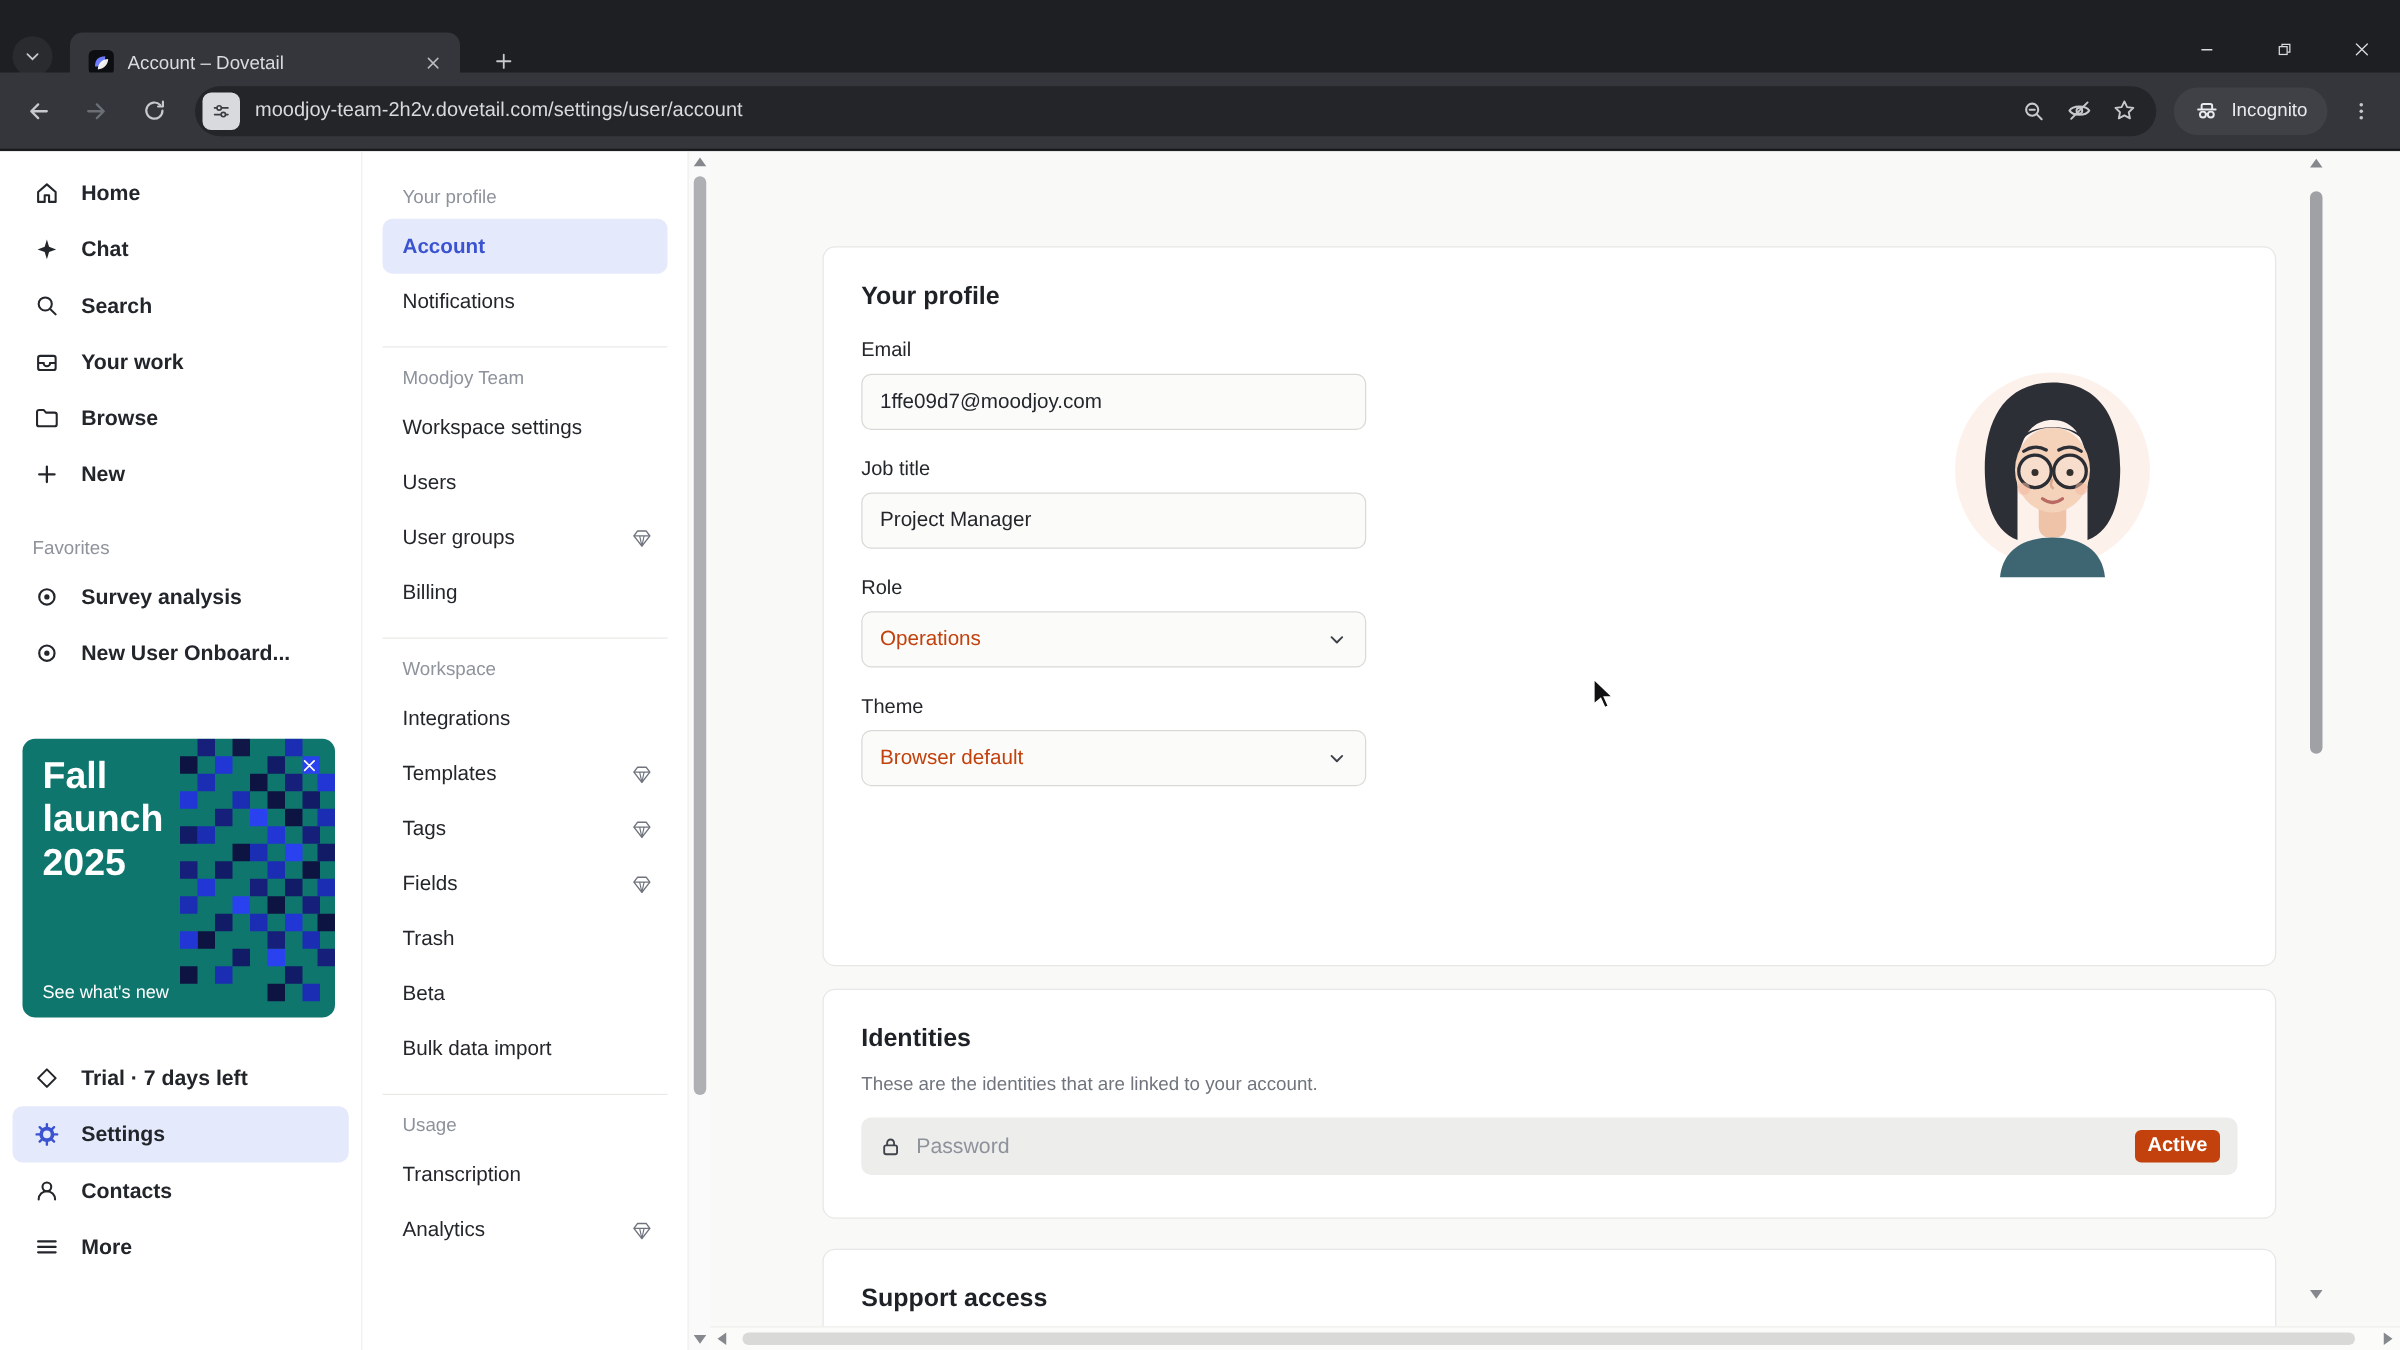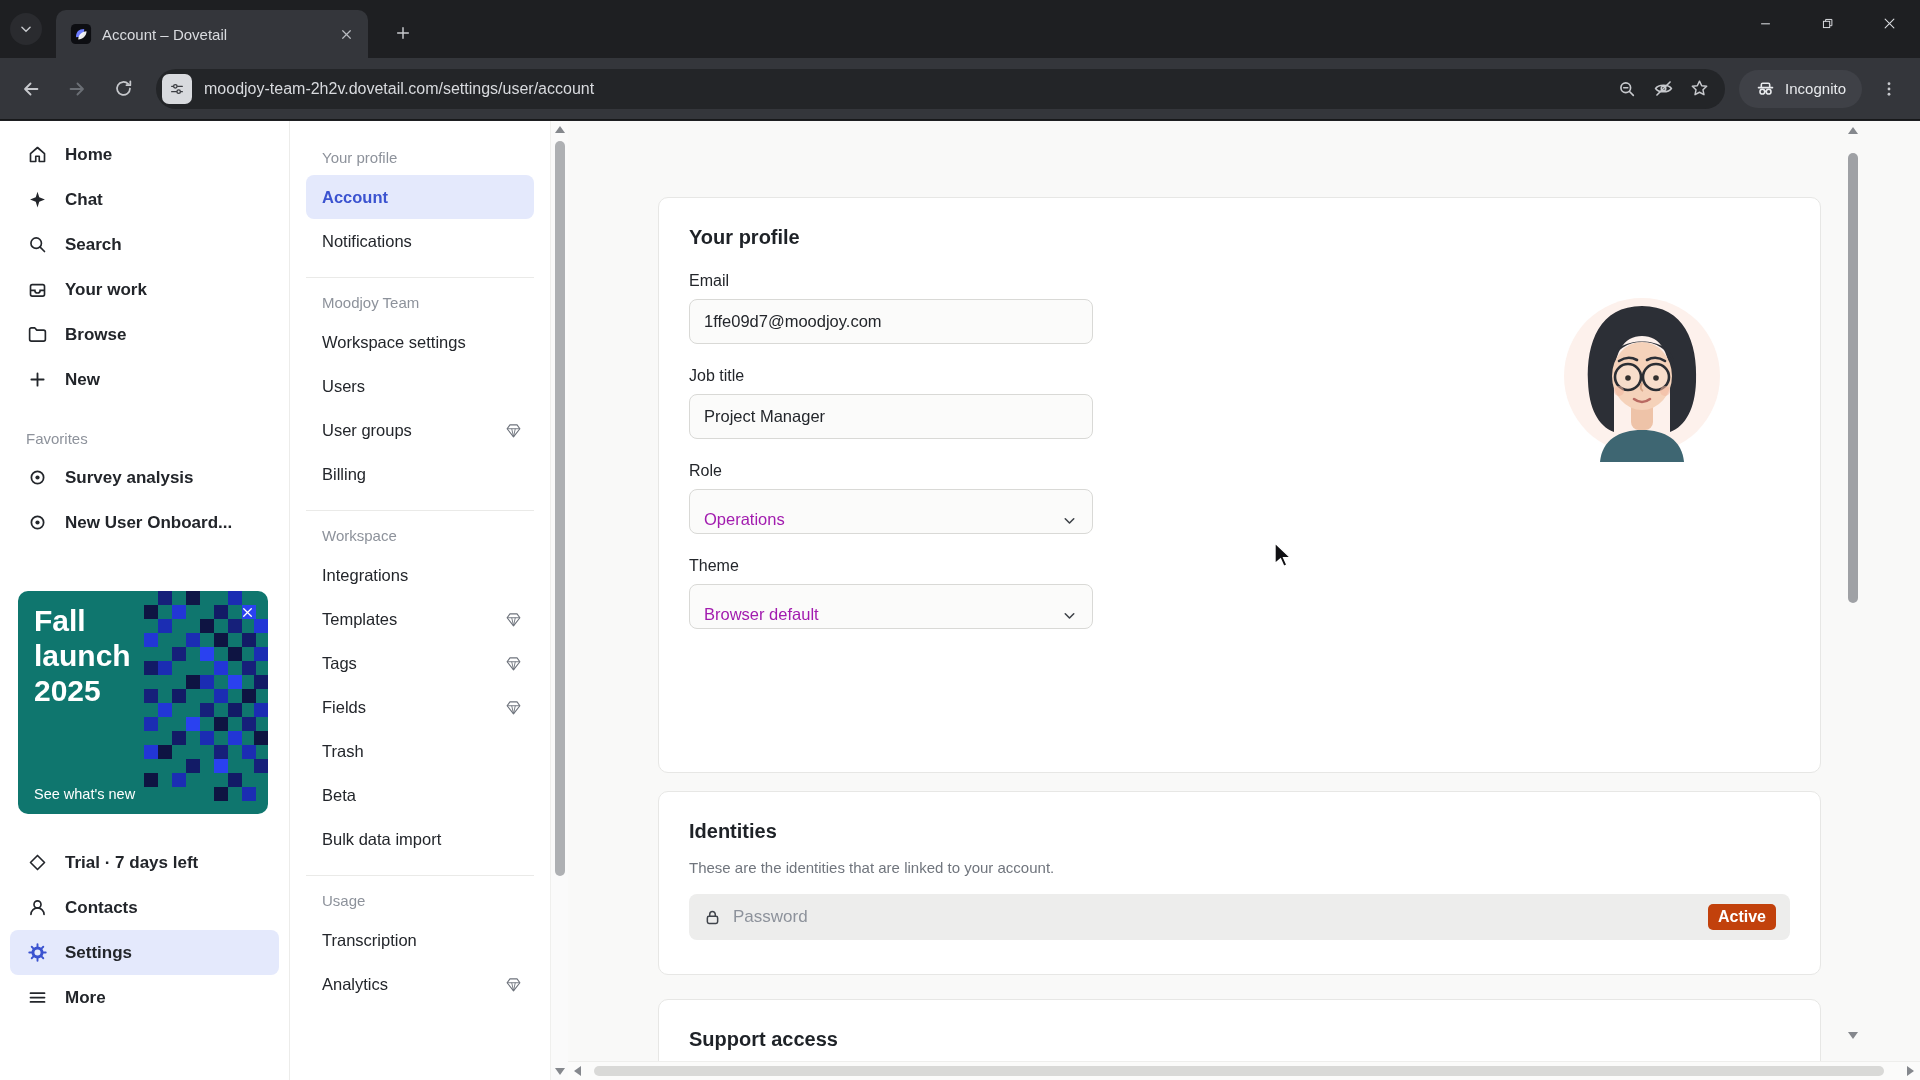--- a/index.html
+++ b/index.html
@@ -1,21 +1,21 @@
 <!DOCTYPE html>
 <html><head>
 <meta charset="utf-8">
 <style>
   * { margin:0; padding:0; box-sizing:border-box; }
   html,body { width:1920px; height:1080px; overflow:hidden; }
   body { position:relative; background:#1e1f22; font-family:"Liberation Sans",sans-serif; }
   svg { display:block; }
 
   
-  .tabstrip { position:absolute; top:0; left:0; width:1920px; height:58px; background:#1e1f22; }
+  .tabstrip { position:absolute; top:16px; left:0; width:1920px; height:58px; background:#1e1f22; }
   .tab-search { position:absolute; left:10px; top:13px; width:32px; height:32px; border-radius:50%; background:#2a2b2f; display:flex; align-items:center; justify-content:center; cursor:pointer; }
   .tab { position:absolute; left:56px; top:10px; width:312px; height:48px; background:#34363b; border-radius:10px 10px 0 0; display:flex; align-items:center; gap:10px; padding:0 10px 0 14px; }
   .tab-title { flex:1; font-size:15px; color:#d9dbdf; white-space:nowrap; overflow:hidden; }
   .tab-close { width:24px; height:24px; border-radius:50%; display:flex; align-items:center; justify-content:center; cursor:pointer; }
   .newtab { position:absolute; left:386px; top:16px; width:34px; height:34px; border-radius:50%; display:flex; align-items:center; justify-content:center; cursor:pointer; }
   .wincontrols { position:absolute; right:0; top:0; height:46px; display:flex; }
   .winbtn { width:62px; height:46px; display:flex; align-items:center; justify-content:center; cursor:pointer; }
 
   .toolbar { position:absolute; top:58px; left:0; width:1920px; height:62px; background:#34363b; border-bottom:1px solid #17181a; display:flex; align-items:center; padding:0 8px; }
   .tbtn { width:42px; height:42px; border-radius:50%; display:flex; align-items:center; justify-content:center; margin:0 2px; cursor:pointer; flex:0 0 auto; }
@@ -78,21 +78,21 @@
   
   .main { position:absolute; left:568px; top:0; width:1352px; height:100%; background:#f9f9f8; }
   .card { position:absolute; left:90px; width:1163px; background:#fff; border:1px solid #e7e7e5; border-radius:10px; padding:28px 30px; }
   .card.profile { top:76px; height:576px; }
   .card.identities { top:670px; height:184px; }
   .card.support { top:878px; height:120px; }
   .card-title { font-size:20px; font-weight:700; color:#1e2227; }
   .fgroup { margin-top:23px; }
   .flabel { font-size:16px; color:#23262b; margin-bottom:9px; }
   .tinput { width:404px; height:45px; border:1px solid #d9d9d6; border-radius:8px; background:#fbfbfa; font-family:"Liberation Sans",sans-serif; font-size:16.5px; color:#23262b; padding:0 14px; outline:none; }
-  .tselect { width:404px; height:45px; border:1px solid #d9d9d6; border-radius:8px; background:#fbfbfa; font-family:"Liberation Sans",sans-serif; font-size:16.5px; color:#a21caf; display:flex; align-items:flex-end; justify-content:space-between; padding:4px 14px; cursor:pointer; }
+  .tselect { width:404px; height:45px; border:1px solid #d9d9d6; border-radius:8px; background:#fbfbfa; font-family:"Liberation Sans",sans-serif; font-size:16.5px; color:#c2410c; display:flex; align-items:center; justify-content:space-between; padding:16px 14px; cursor:pointer; }
   .avatar-box { position:absolute; left:903px; top:92px; width:160px; height:172px; }
   .ident-desc { margin-top:16px; font-size:15px; color:#70757d; }
   .pw-row { margin-top:18px; height:46px; background:#ededec; border-radius:8px; display:flex; align-items:center; gap:11px; padding:0 14px; }
   .pw-label { flex:1; font-size:17px; color:#8d929b; }
   .badge { background:#c2410c; color:#fff; font-size:16px; font-weight:700; padding:4px 10px; border-radius:5px; }
 
   .main-vscroll { position:absolute; left:1277px; top:4px; width:16px; height:936px; }
   .main-vscroll .vthumb { left:3px; background:#9fa1a5; }
   .main-hscroll { position:absolute; left:0; bottom:0; width:1352px; height:19px; background:#fbfbfa; border-top:1px solid #eeeeec; }
   .hthumb { position:absolute; top:4px; height:10px; border-radius:5px; background:#d9d9d7; cursor:grab; }
@@ -301,37 +301,37 @@
 
     <div class="sb-footer">
       <div class="sb-item">
         <span class="ico">
             <svg width="21" height="21" viewBox="0 0 24 24">
               <path d="M12 4l8 8-8 8-8-8z" fill="none" stroke="#23262b" stroke-width="1.9" stroke-linejoin="round"></path>
             </svg>
           </span>
         <span>Trial · 7 days left</span>
       </div>
+      <div class="sb-item active-settings">
+        <span class="ico">
+            <svg width="21" height="21" viewBox="0 0 24 24">
+              <circle cx="12" cy="12" r="5.2" fill="none" stroke="#3b53d0" stroke-width="3.4"></circle>
+              <path d="M12 2.6v3M12 18.4v3M2.6 12h3M18.4 12h3M5.4 5.4l2.1 2.1M16.5 16.5l2.1 2.1M18.6 5.4l-2.1 2.1M7.5 16.5l-2.1 2.1" stroke="#3b53d0" stroke-width="2.2" stroke-linecap="round"></path>
+            </svg>
+          </span>
+        <span>Settings</span>
+      </div>
       <div class="sb-item">
         <span class="ico">
             <svg width="21" height="21" viewBox="0 0 24 24">
               <circle cx="12" cy="8.5" r="4" fill="none" stroke="#23262b" stroke-width="1.9"></circle>
               <path d="M4.5 20a7.5 7.5 0 0 1 15 0" fill="none" stroke="#23262b" stroke-width="1.9" stroke-linecap="round"></path>
             </svg>
           </span>
         <span>Contacts</span>
-      </div>
-      <div class="sb-item active-settings">
-        <span class="ico">
-            <svg width="21" height="21" viewBox="0 0 24 24">
-              <circle cx="12" cy="12" r="5.2" fill="none" stroke="#3b53d0" stroke-width="3.4"></circle>
-              <path d="M12 2.6v3M12 18.4v3M2.6 12h3M18.4 12h3M5.4 5.4l2.1 2.1M16.5 16.5l2.1 2.1M18.6 5.4l-2.1 2.1M7.5 16.5l-2.1 2.1" stroke="#3b53d0" stroke-width="2.2" stroke-linecap="round"></path>
-            </svg>
-          </span>
-        <span>Settings</span>
       </div>
       <div class="sb-item">
         <span class="ico">
             <svg width="21" height="21" viewBox="0 0 24 24">
               <path d="M4 7h16M4 12h16M4 17h16" stroke="#23262b" stroke-width="2" stroke-linecap="round"></path>
             </svg>
           </span>
         <span>More</span>
       </div>
     </div>

